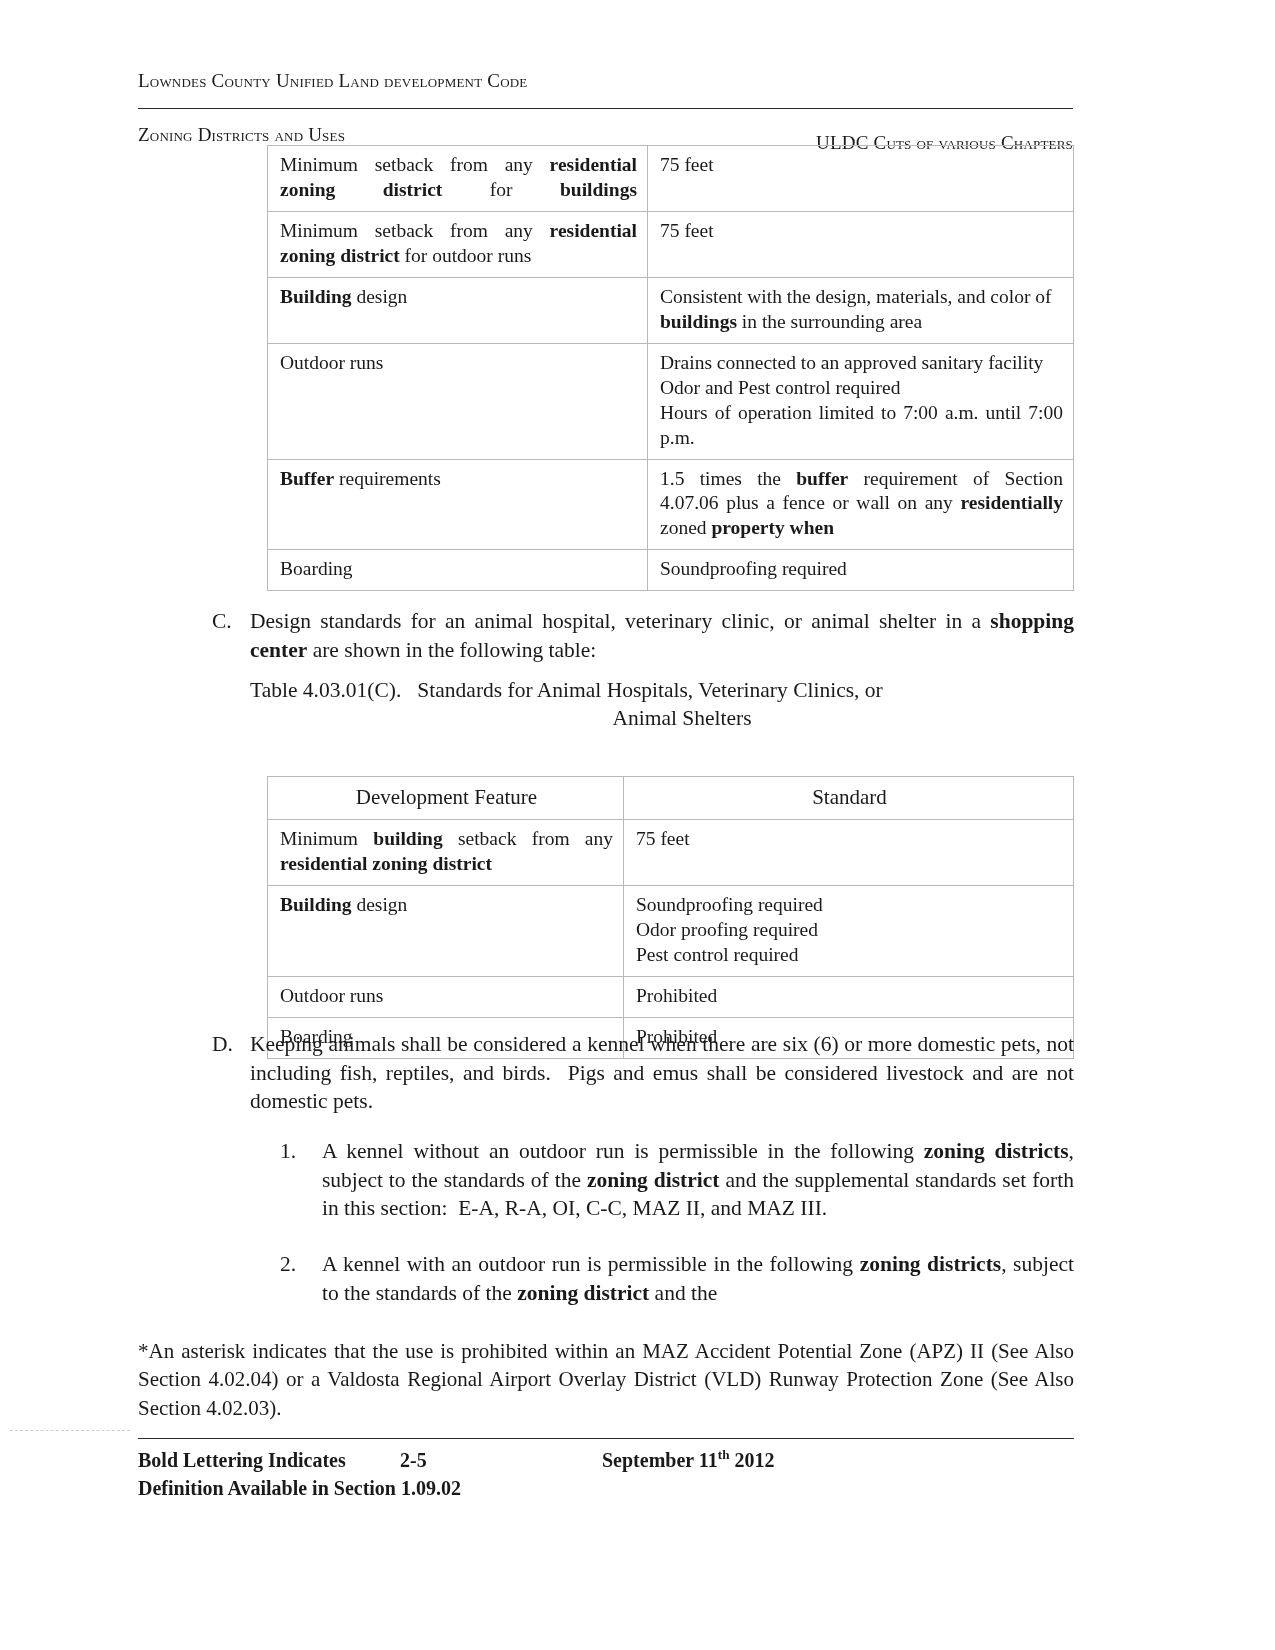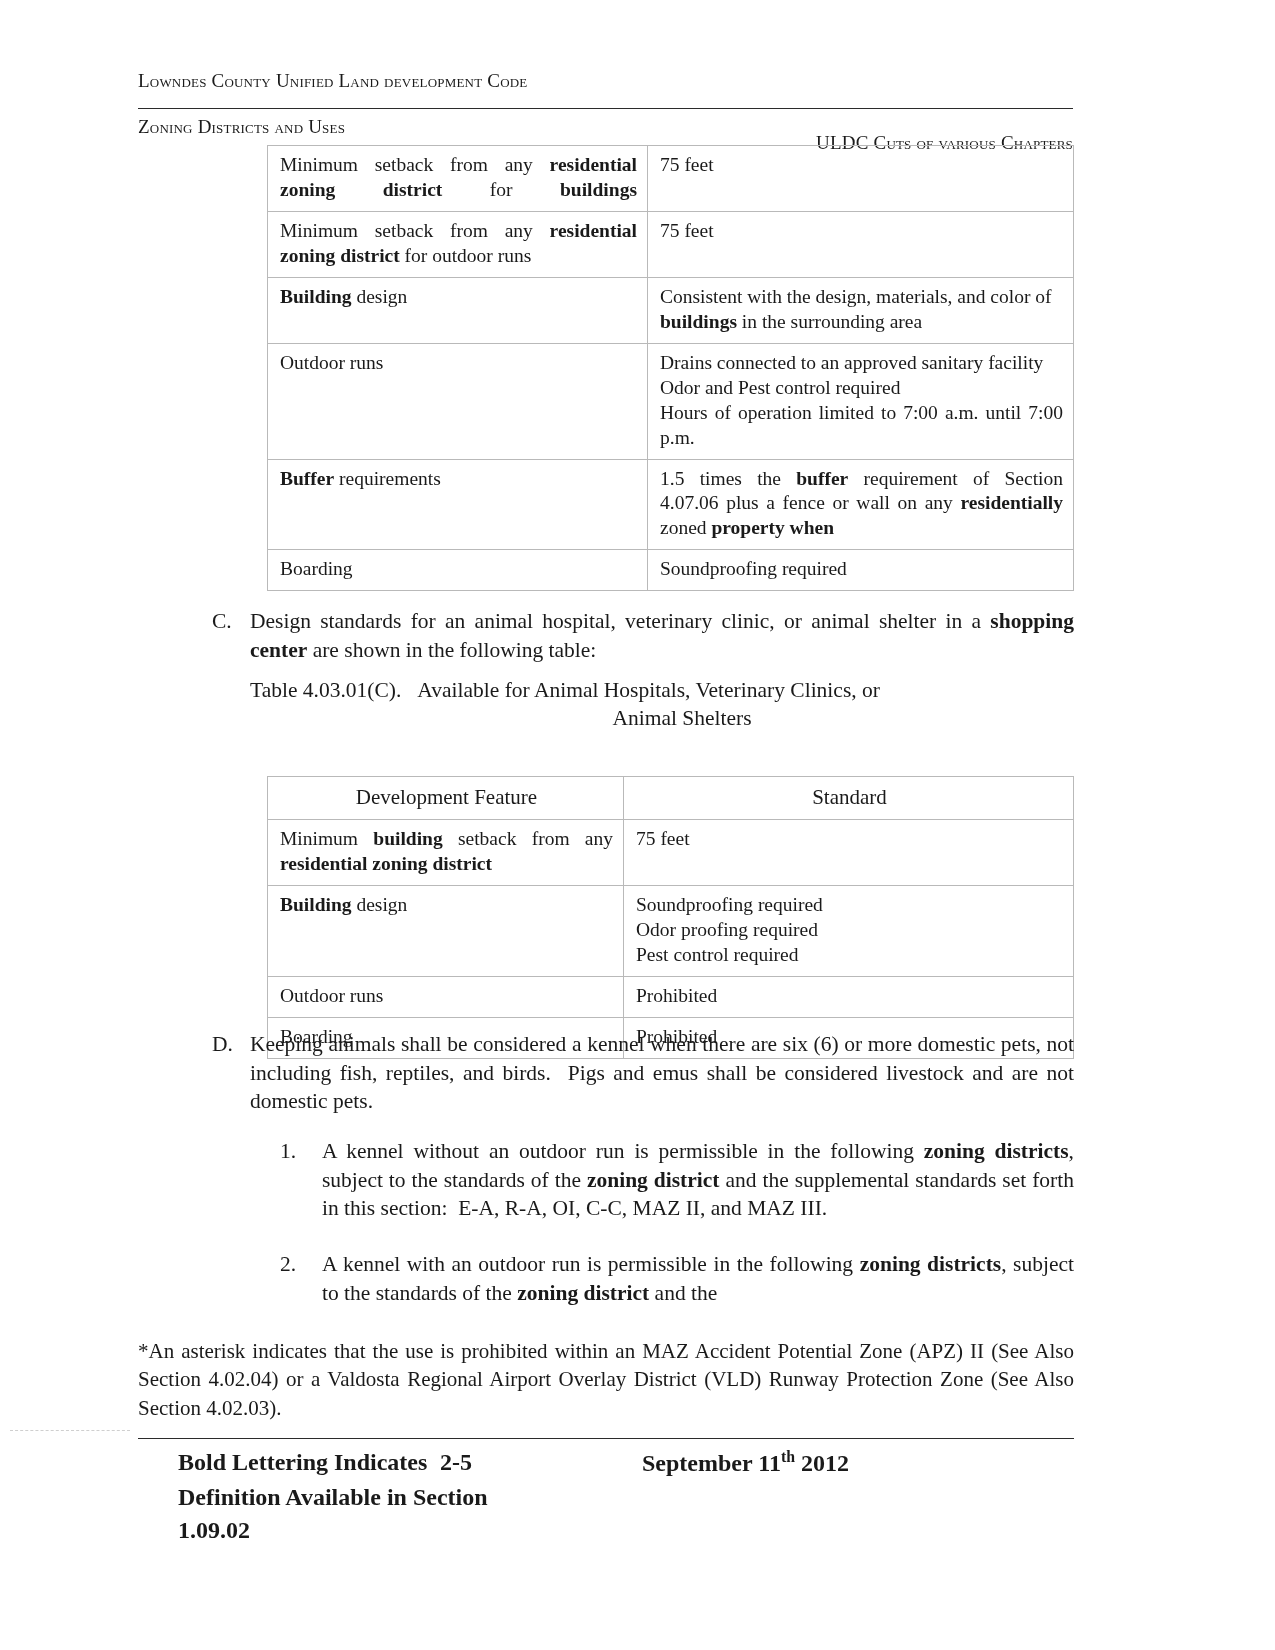--- a/index.html
+++ b/index.html
@@ -27,21 +27,21 @@
     font-size: 19px;
     letter-spacing: 0.2px;
     font-variant: small-caps;
     padding-bottom: 16px;
     border-bottom: 1.3px solid #2b2b2b;
     white-space: nowrap;
   }
   .header-line2 {
     display: flex;
     justify-content: space-between;
-    align-items: flex-start;
+    align-items: center;
     font-size: 19px;
     font-variant: small-caps;
     padding-top: 7px;
   }
   .header-line2 .left { letter-spacing: 0.2px; }
   .header-line2 .right { letter-spacing: 0.2px; margin-top: 16px; }
 
   
   table.doc-table {
     border-collapse: collapse;
@@ -121,24 +121,23 @@
 
   
   .footer-rule {
     position: absolute;
     left: 138px; top: 1438px; width: 936px;
     border-top: 1.3px solid #2b2b2b;
   }
   .footer {
     position: absolute;
     left: 138px; top: 1446px; width: 936px;
-    font-size: 24px;
+    font-size: 20px;
     font-weight: bold;
     line-height: 1.4;
-    margin-left: 40px;
   }
   .footer .row { display: flex; }
   .footer .fl { width: 262px; }
   .footer .fp { width: 120px; }
   .footer .fr { flex: 1; text-align: left; padding-left: 82px; }
   sup { font-size: 0.66em; vertical-align: super; }
 
   .dash-rule {
     position: absolute;
     left: 10px; top: 1430px; width: 120px;
@@ -192,21 +191,21 @@
   </table>
 
   <div class="para" id="secC">
     <span class="marker">C.</span>
     <div class="body">Design standards for an animal hospital, veterinary clinic, or animal shelter in a <b>shopping center</b> are shown in the following table:</div>
   </div>
 
   <div id="tcap">
     <div class="capline1">
       <span class="capnum">Table 4.03.01(C).</span>
-      <span class="captext">Available for Animal Hospitals, Veterinary Clinics, or</span>
+      <span class="captext">Standards for Animal Hospitals, Veterinary Clinics, or</span>
     </div>
     <div class="capline2">Animal Shelters</div>
   </div>
 
   <table class="doc-table t2">
     <colgroup>
         <col class="c1">
         <col class="c2">
       </colgroup>
     <thead>

